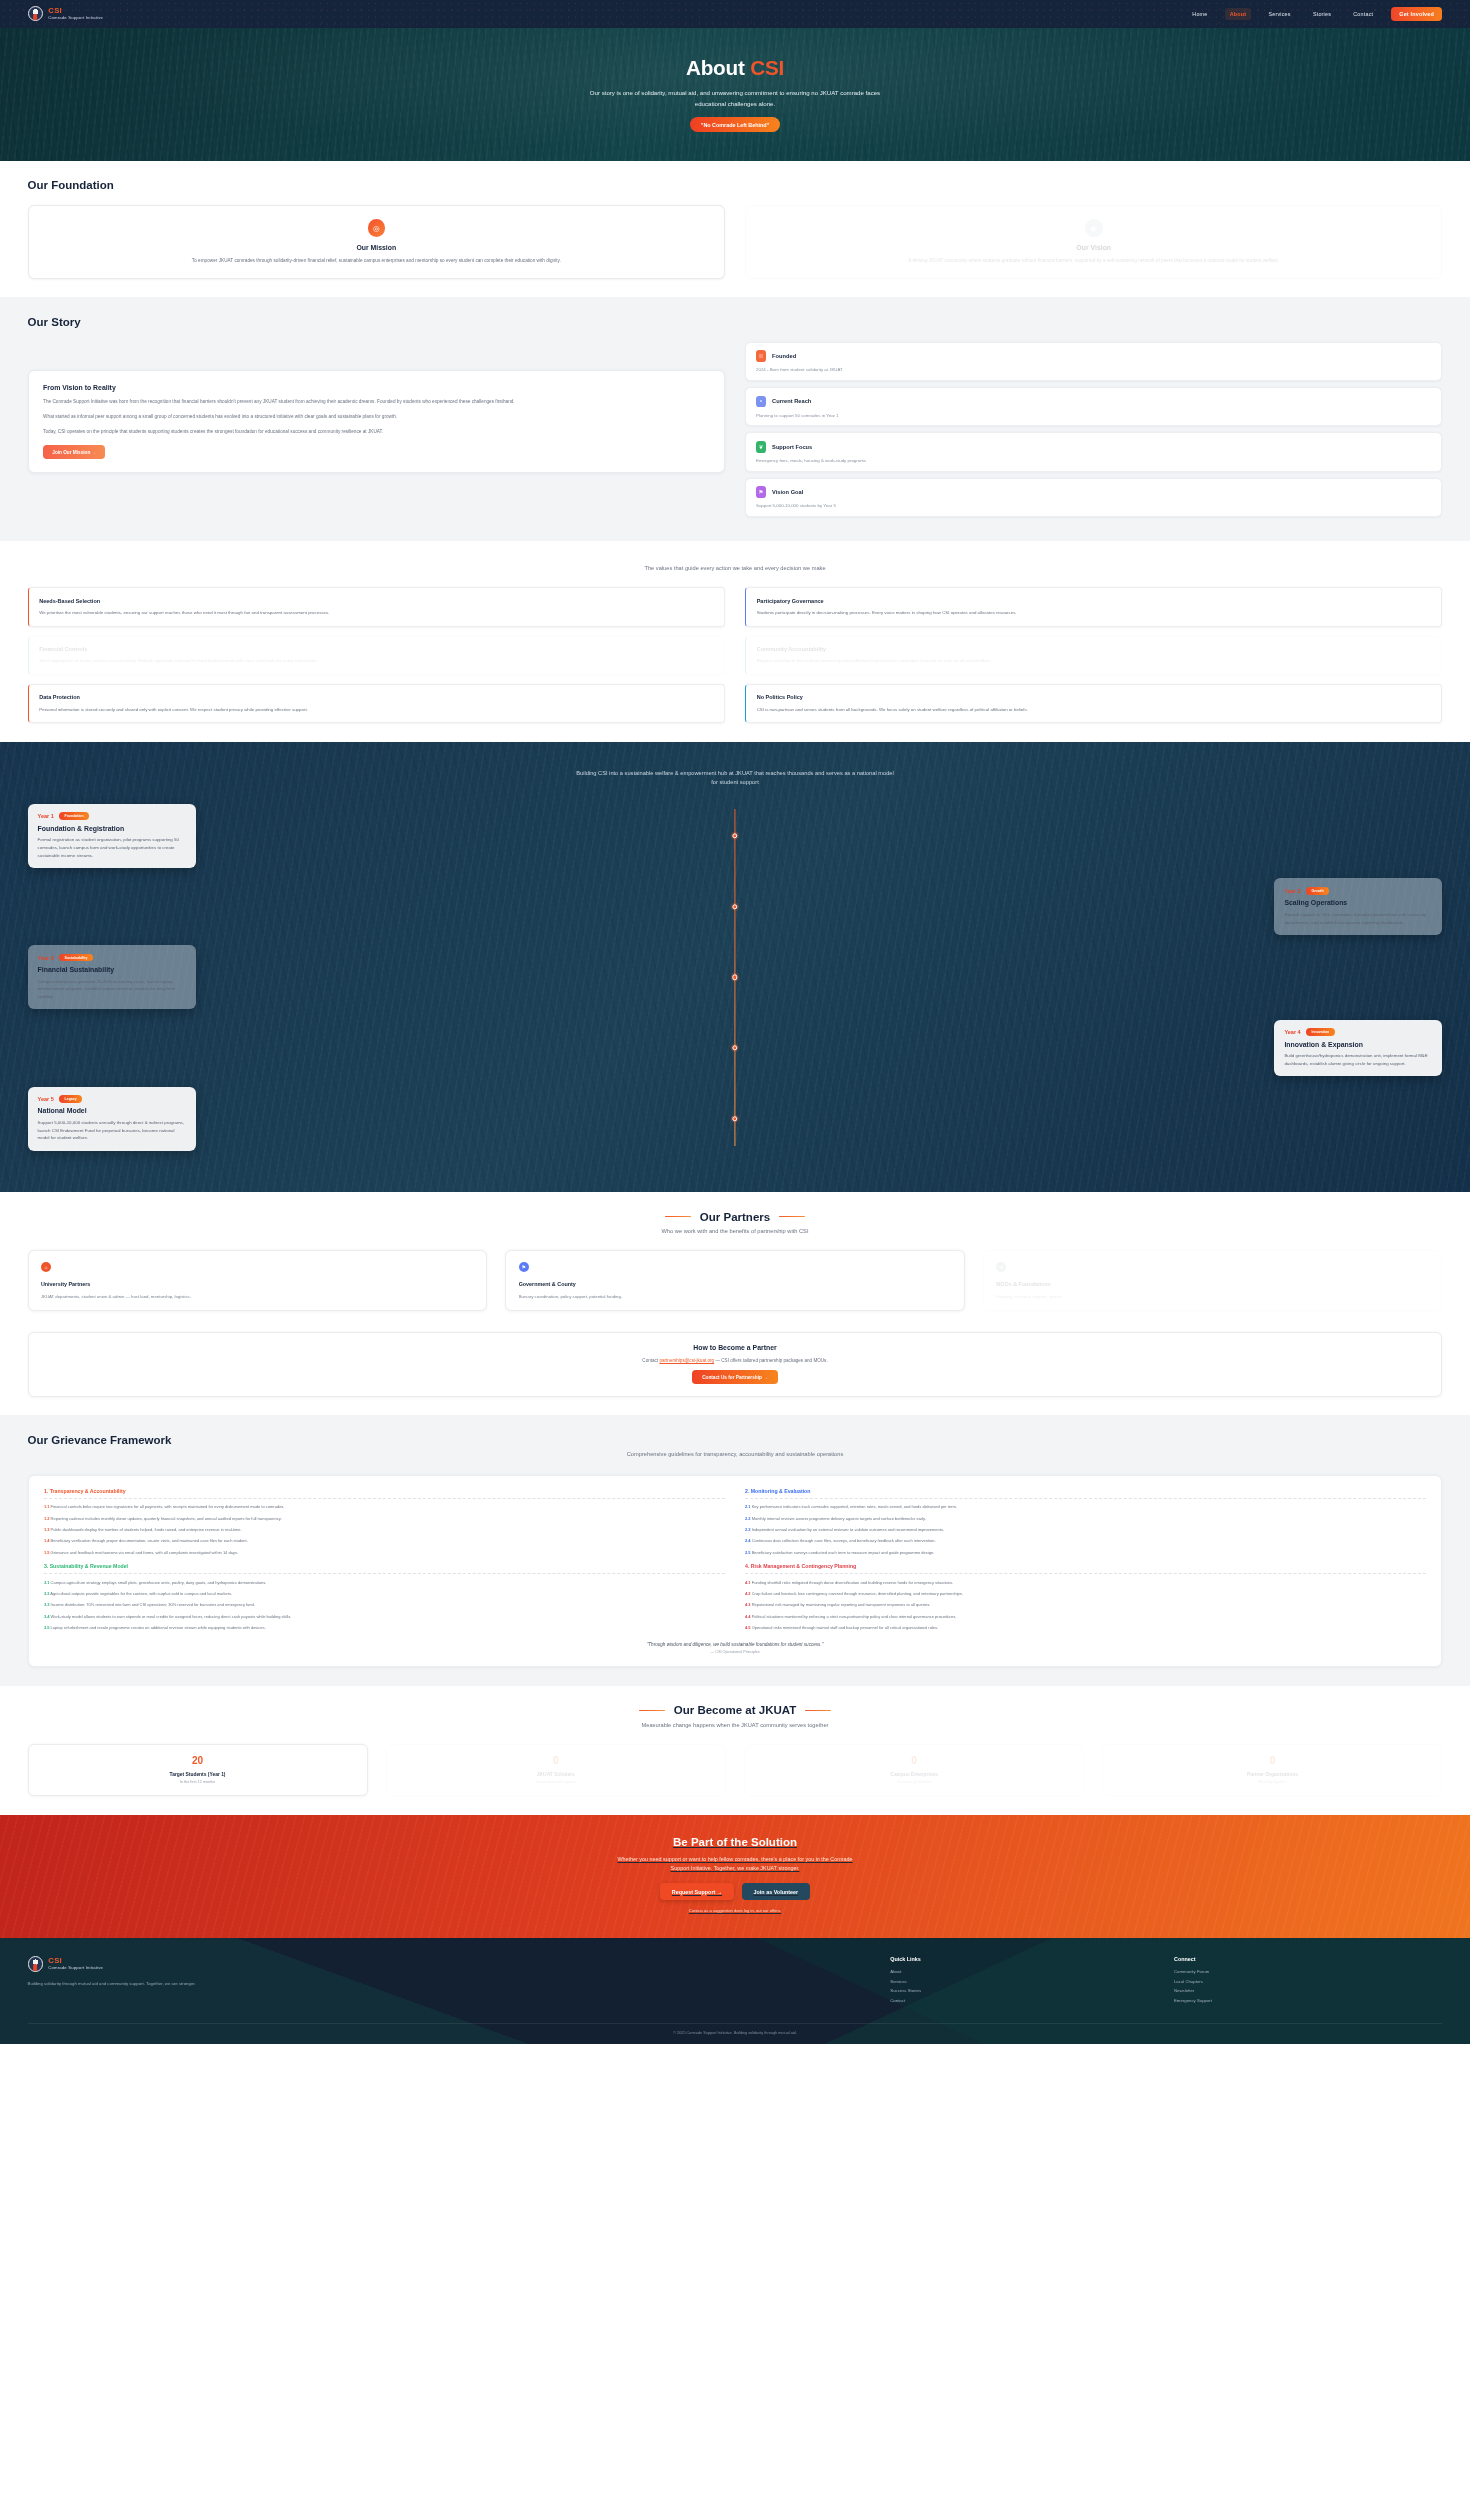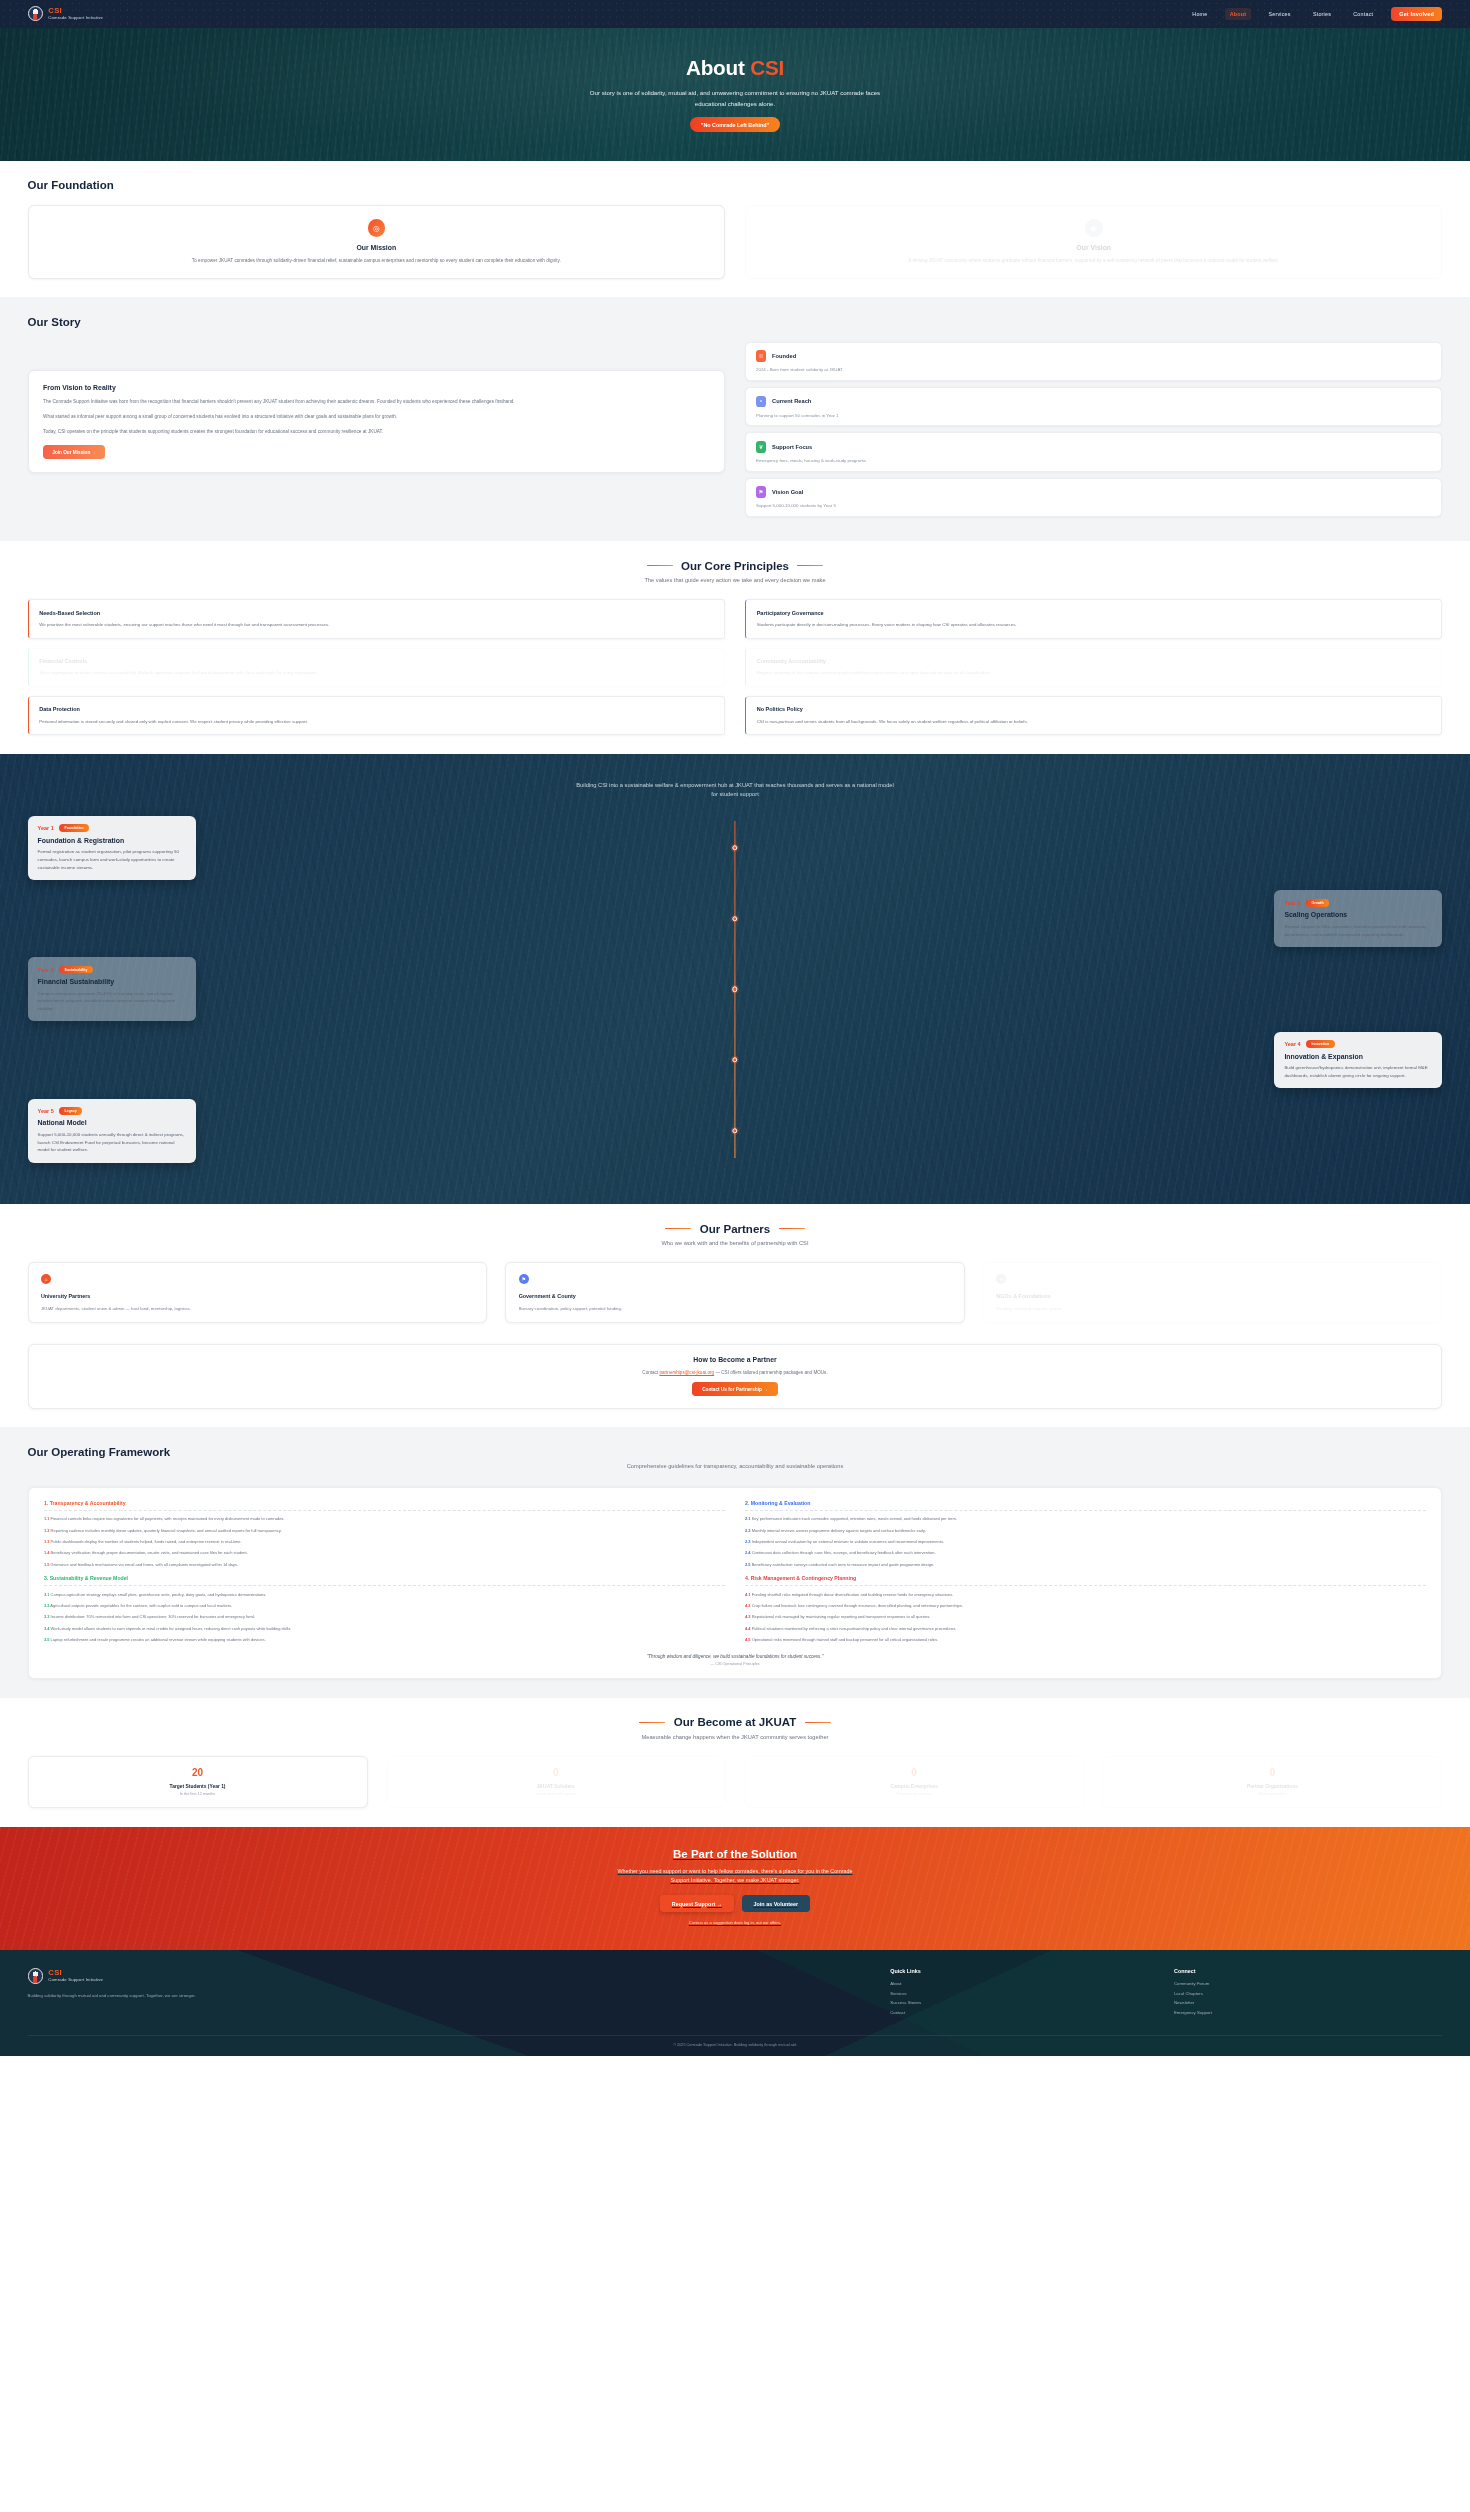--- a/index.html
+++ b/index.html
@@ -330,25 +330,20 @@
             <div class="fact-ic" style="background:#b36ae8">⚑</div>
             <div class="fact-lab">Vision Goal</div>
           </div>
           <div class="fact-val">Support 5,000-10,000 students by Year 5</div>
         </div>
       </div>
     </div>
   </div>
 
   <div class="sec sec-white">
-    <div class="sec-title-row">
-      <div class="rule"></div>
-      <div class="sec-title">Our Core Principles</div>
-      <div class="rule"></div>
-    </div>
     <div class="sec-sub">The values that guide every action we take and every decision we make</div>
     <div class="prin-grid">
       <div class="prin" style="border-left-color:#f0542a">
         <div class="prin-h">Needs-Based Selection</div>
         <div class="prin-p">We prioritize the most vulnerable students, ensuring our support reaches those who need it most through fair and transparent assessment processes.</div>
       </div>
       <div class="prin" style="border-left-color:#5b7cf5">
         <div class="prin-h">Participatory Governance</div>
         <div class="prin-p">Students participate directly in decision-making processes. Every voice matters in shaping how CSI operates and allocates resources.</div>
       </div>
@@ -465,21 +460,21 @@
     </div>
 
     <div class="howto">
       <div class="howto-h">How to Become a Partner</div>
       <div class="howto-p"><span>Contact </span><a>partnerships@csi-jkuat.org</a><span> — CSI offers tailored partnership packages and MOUs.</span></div>
       <button class="howto-btn">Contact Us for Partnership  →</button>
     </div>
   </div>
 
   <div class="sec sec-gray">
-    <div class="sec-title">Our Operating Framework</div>
+    <div class="sec-title">Our Grievance Framework</div>
     <div class="sec-sub">Comprehensive guidelines for transparency, accountability and sustainable operations</div>
 
     <div class="fw-card">
       <div class="fw-grid">
         <div>
           <div class="fw-h" style="color:#f0542a">1. Transparency &amp; Accountability</div>
           <div class="fw-li"><b style="color:#f0542a">1.1</b> <span>Financial controls brika require two signatories for all payments, with receipts maintained for every disbursement made to comrades.</span></div>
           <div class="fw-li"><b style="color:#f0542a">1.2</b> <span>Reporting cadence includes monthly donor updates, quarterly financial snapshots, and annual audited reports for full transparency.</span></div>
           <div class="fw-li"><b style="color:#f0542a">1.3</b> <span>Public dashboards display the number of students helped, funds raised, and enterprise revenue in real-time.</span></div>
           <div class="fw-li"><b style="color:#f0542a">1.4</b> <span>Beneficiary verification through proper documentation, on-site visits, and maintained case files for each student.</span></div>

